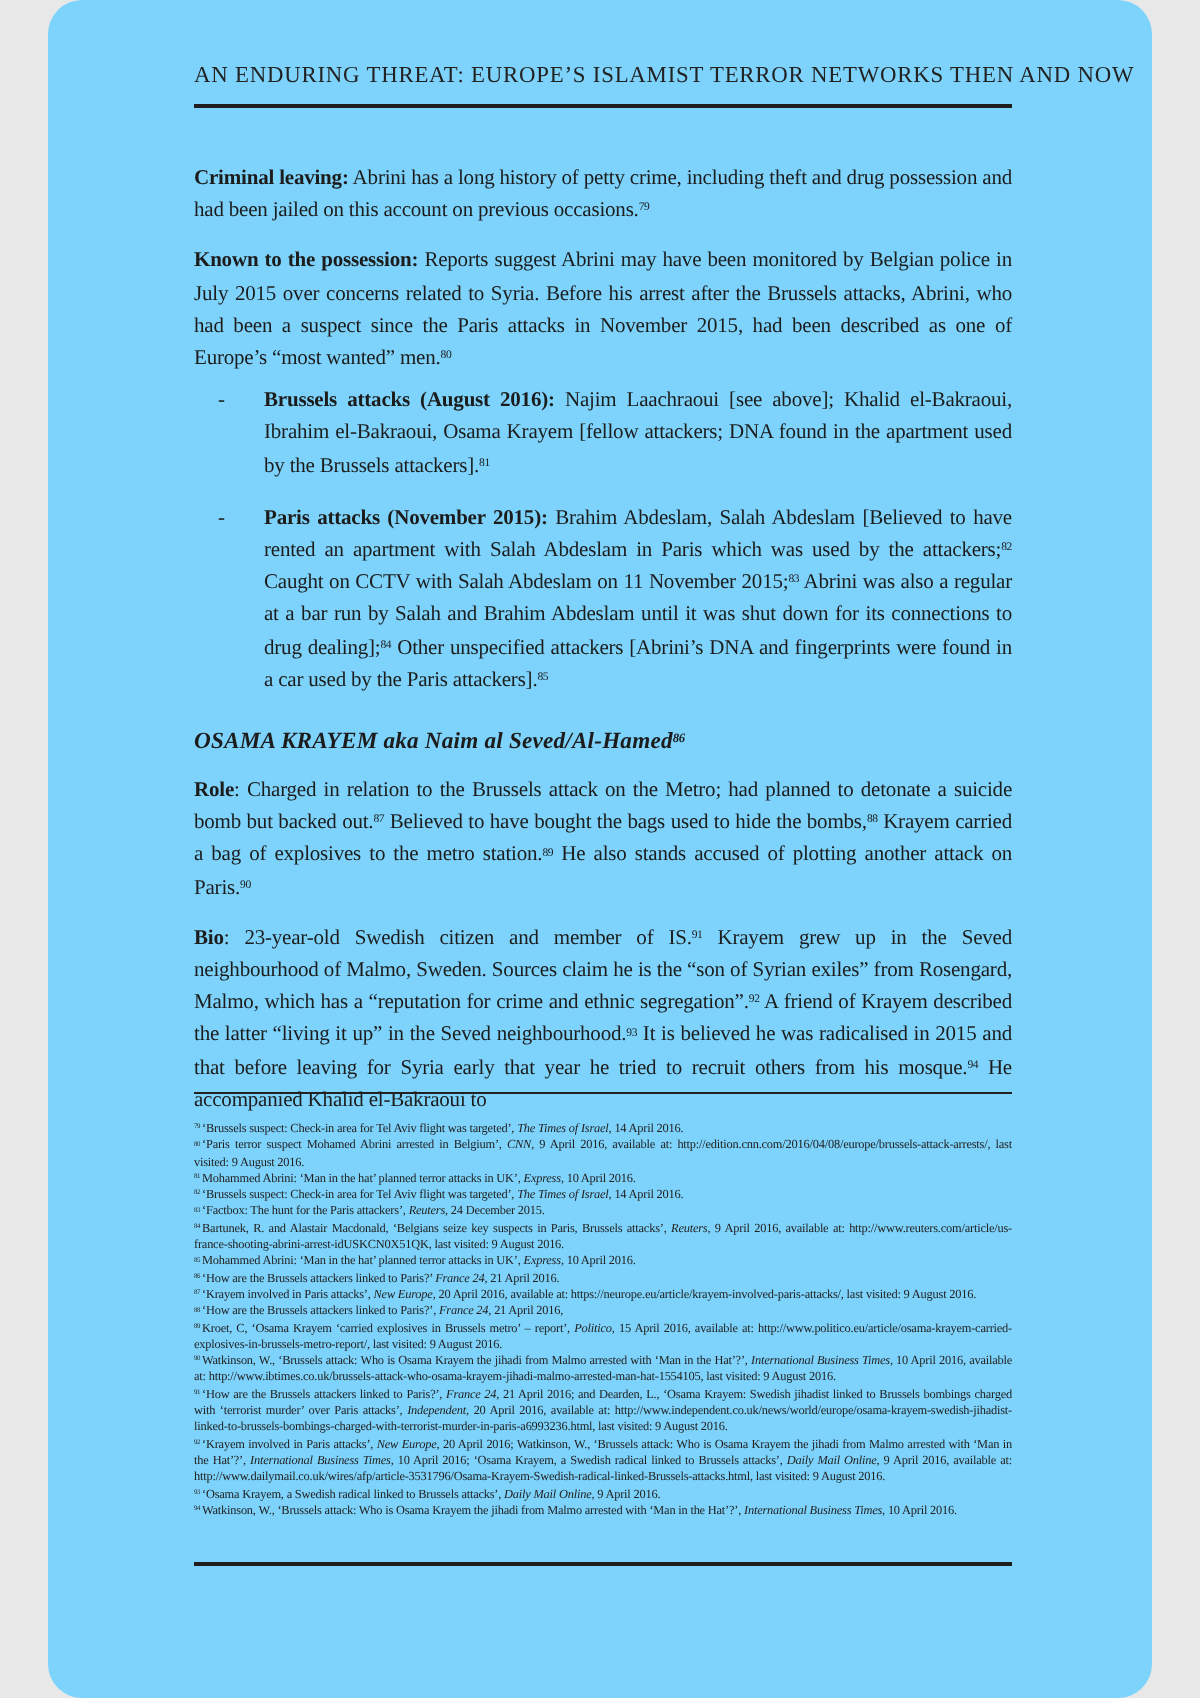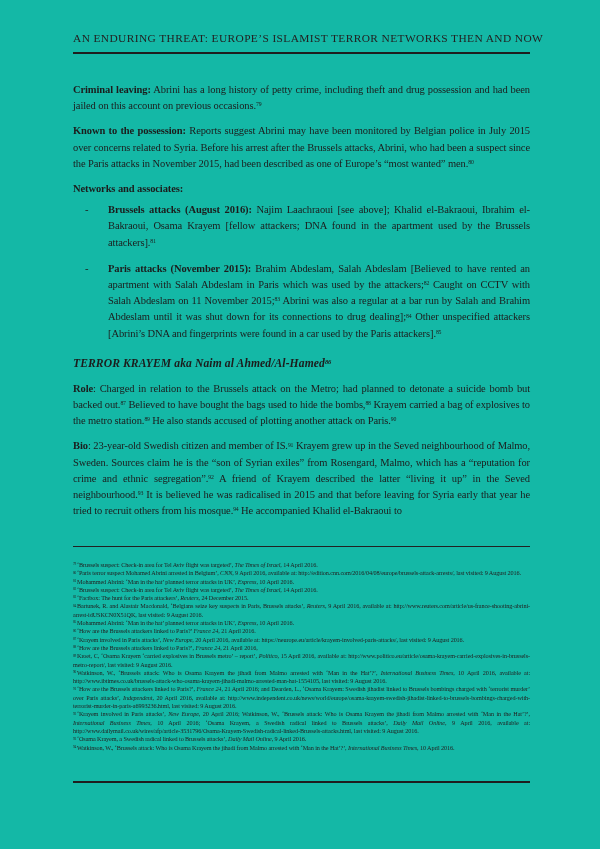--- a/index.html
+++ b/index.html
@@ -1,23 +1,24 @@
 <!DOCTYPE html>
 <html><head>
 <meta charset="utf-8">
 <style>
   html,body{margin:0;padding:0;background:#e8e8e8;}
   .page{
     position:relative;
-    width:600px;height:849px;
+    width:552px;height:849px;
     margin:0 auto;
-    background:#14b8a6;
+    background:#7dd3fc;
     color:#1c1c1c;
     font-family:"Liberation Serif", serif;
     overflow:hidden;
+    border-radius:17px;
   }
   .content{
     position:absolute;
     left:73px;right:70px;top:0;
   }
   .header{
     padding-top:31px;
     padding-bottom:7px;
     border-bottom:2.4px solid #1e1e1e;
     text-align:center;
@@ -110,34 +111,33 @@
   <div class="content">
 
     <div class="header">
       <div class="header-title">AN ENDURING THREAT: EUROPE’S ISLAMIST TERROR NETWORKS THEN AND NOW</div>
     </div>
 
     <p class="para first"><span class="b">Criminal leaving:</span><span> Abrini has a long history of petty crime, including theft and drug possession and had been jailed on this account on previous occasions.</span><sup>79</sup></p>
 
     <p class="para"><span class="b">Known to the possession:</span><span> Reports suggest Abrini may have been monitored by Belgian police in July 2015 over concerns related to Syria. Before his arrest after the Brussels attacks, Abrini, who had been a suspect since the Paris attacks in November 2015, had been described as one of Europe’s “most wanted” men.</span><sup>80</sup></p>
 
-    <p class="para"><span class="b">Networks and associates:</span></p>
 
     <div class="bullets">
       <div class="bullet">
         <span class="marker">-</span>
         <span><span class="b">Brussels attacks (August 2016):</span><span> Najim Laachraoui [see above]; Khalid el-Bakraoui, Ibrahim el-Bakraoui, Osama Krayem [fellow attackers; DNA found in the apartment used by the Brussels attackers].</span><sup>81</sup></span>
       </div>
       <div class="bullet">
         <span class="marker">-</span>
         <span><span class="b">Paris attacks (November 2015):</span><span> Brahim Abdeslam, Salah Abdeslam [Believed to have rented an apartment with Salah Abdeslam in Paris which was used by the attackers;</span><sup>82</sup><span> Caught on CCTV with Salah Abdeslam on 11 November 2015;</span><sup>83</sup><span> Abrini was also a regular at a bar run by Salah and Brahim Abdeslam until it was shut down for its connections to drug dealing];</span><sup>84</sup><span> Other unspecified attackers [Abrini’s DNA and fingerprints were found in a car used by the Paris attackers].</span><sup>85</sup></span>
       </div>
     </div>
 
-    <h2 class="section-heading"><span class="bi">TERROR KRAYEM aka Naim al Ahmed/Al-Hamed</span><sup>86</sup></h2>
+    <h2 class="section-heading"><span class="bi">OSAMA KRAYEM aka Naim al Seved/Al-Hamed</span><sup>86</sup></h2>
 
     <p class="para"><span class="b">Role</span><span>: Charged in relation to the Brussels attack on the Metro; had planned to detonate a suicide bomb but backed out.</span><sup>87</sup><span> Believed to have bought the bags used to hide the bombs,</span><sup>88</sup><span> Krayem carried a bag of explosives to the metro station.</span><sup>89</sup><span> He also stands accused of plotting another attack on Paris.</span><sup>90</sup></p>
 
     <p class="para"><span class="b">Bio</span><span>: 23-year-old Swedish citizen and member of IS.</span><sup>91</sup><span> Krayem grew up in the Seved neighbourhood of Malmo, Sweden. Sources claim he is the “son of Syrian exiles” from Rosengard, Malmo, which has a “reputation for crime and ethnic segregation”.</span><sup>92</sup><span> A friend of Krayem described the latter “living it up” in the Seved neighbourhood.</span><sup>93</sup><span> It is believed he was radicalised in 2015 and that before leaving for Syria early that year he tried to recruit others from his mosque.</span><sup>94</sup><span> He accompanied Khalid el-Bakraoui to</span></p>
 
   </div>
 
   <div class="fn-sep"></div>
 
   <div class="footnotes">

